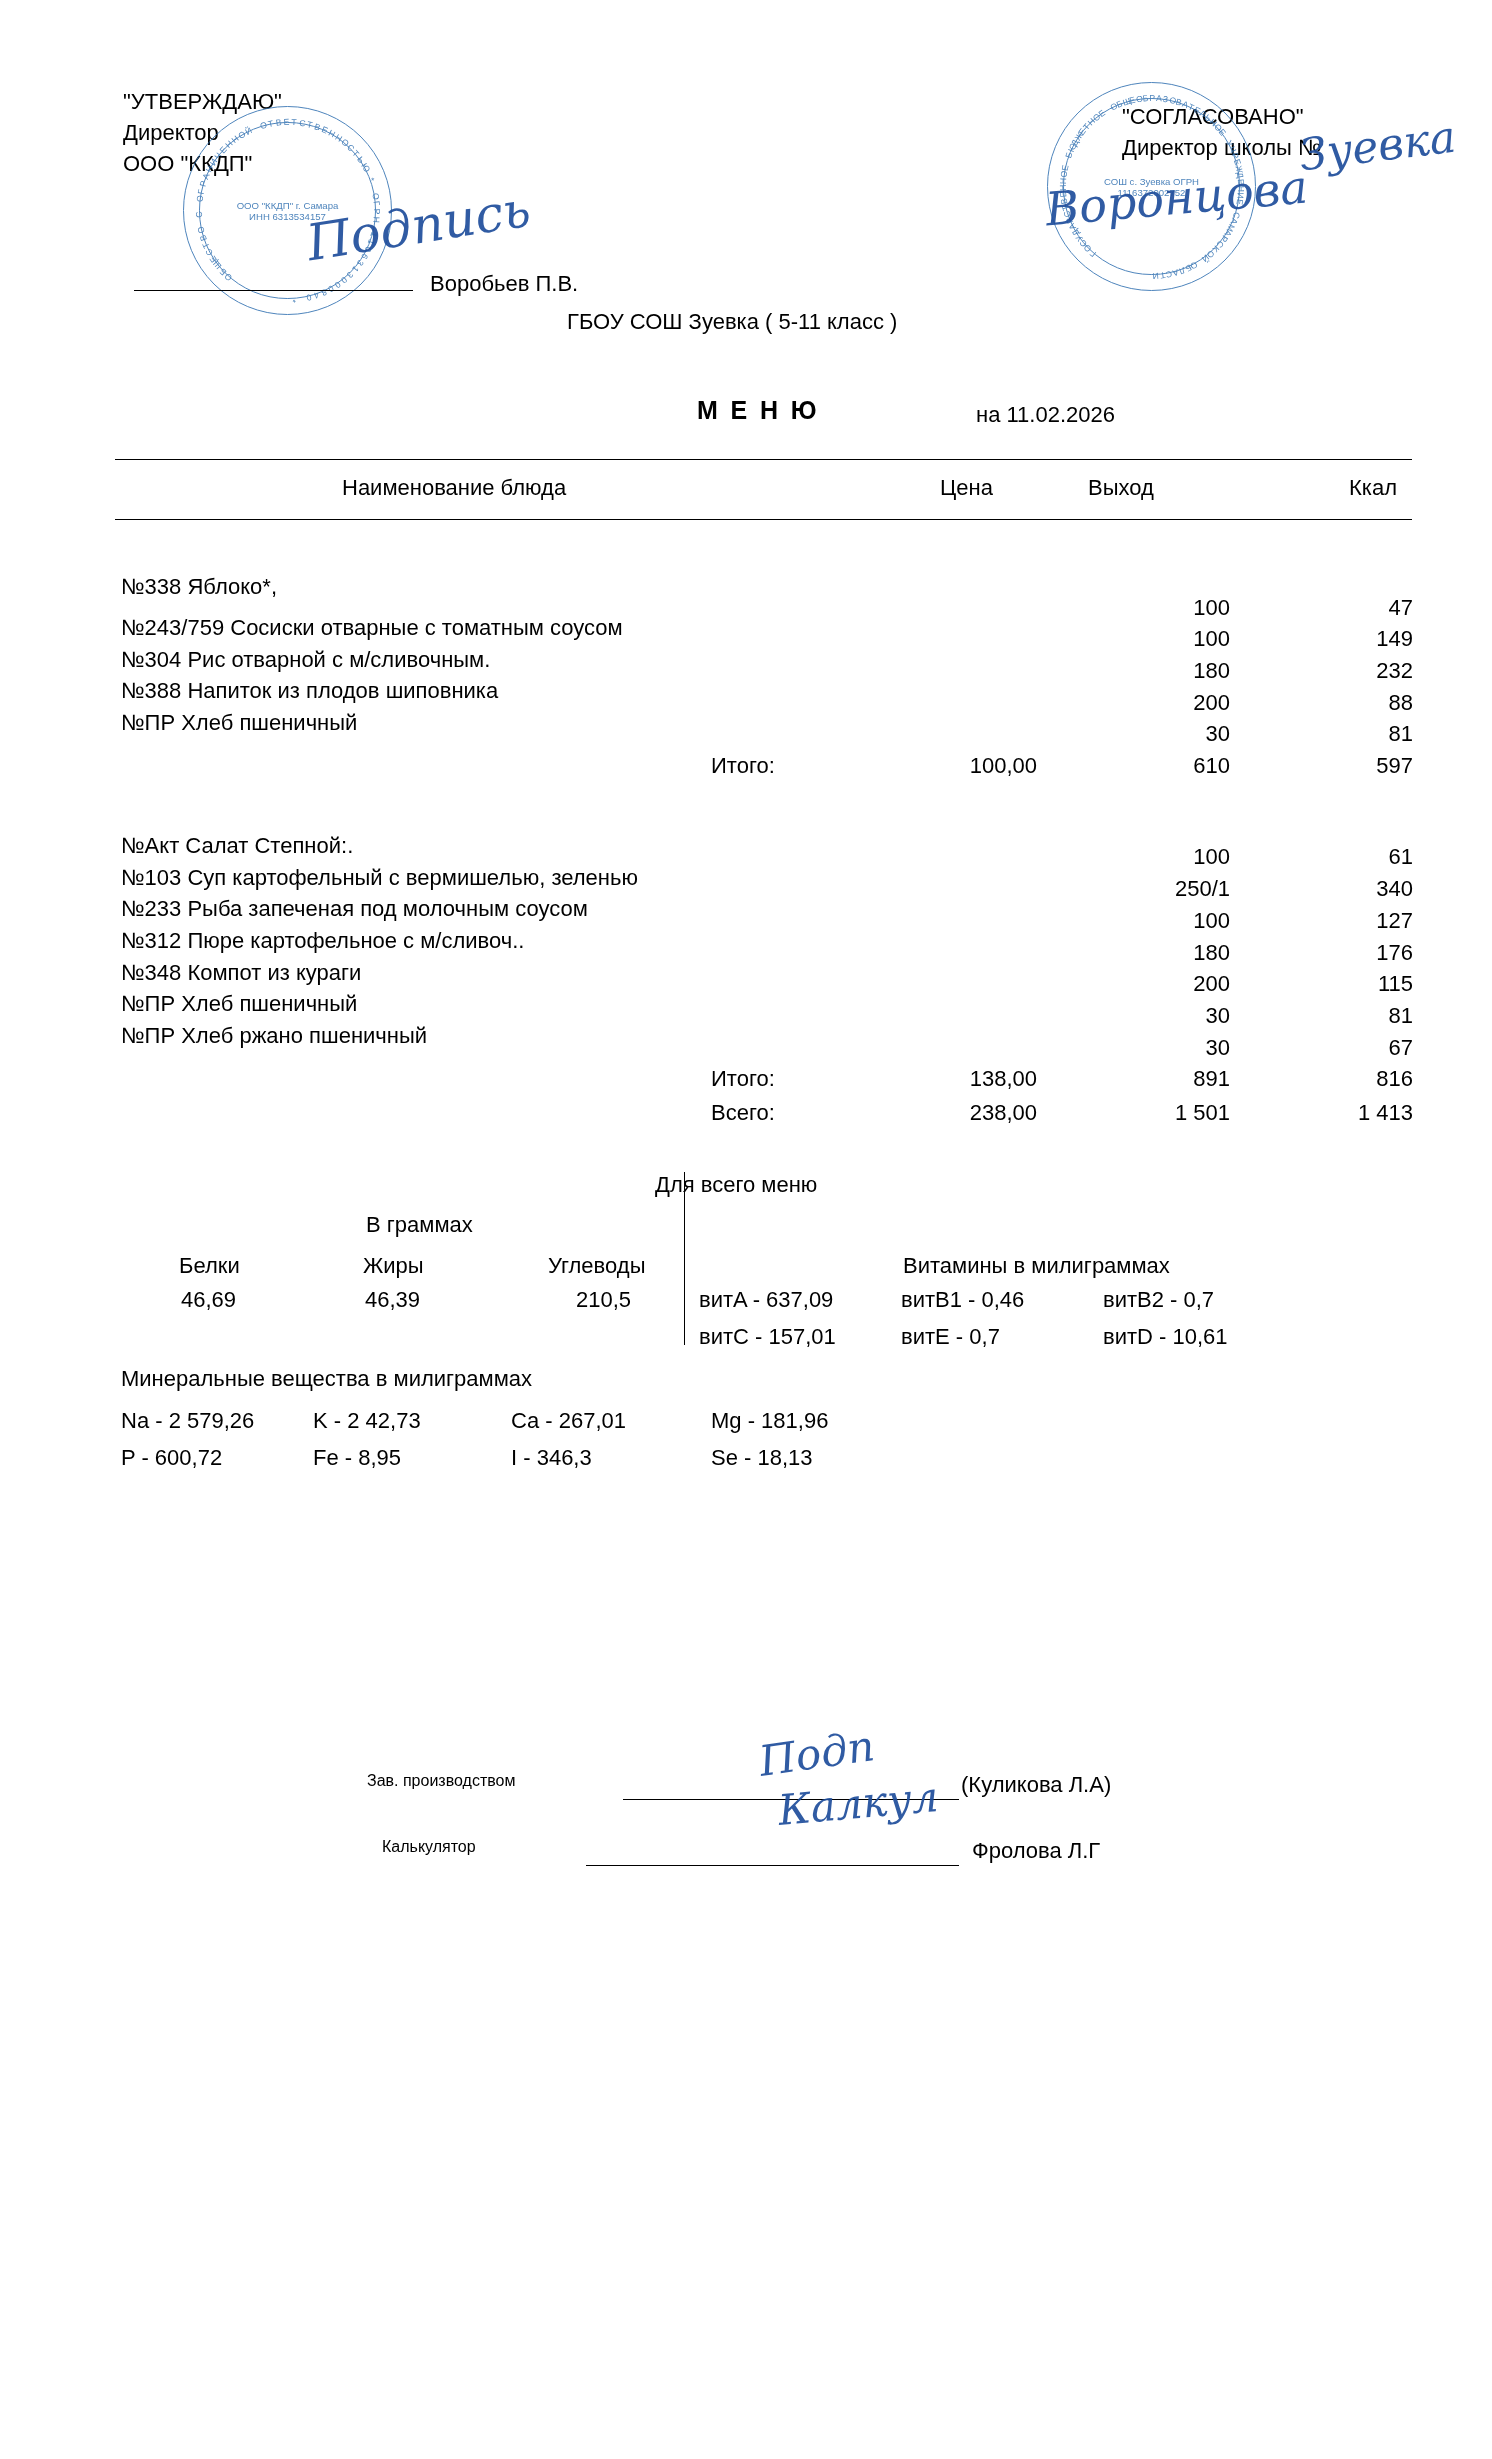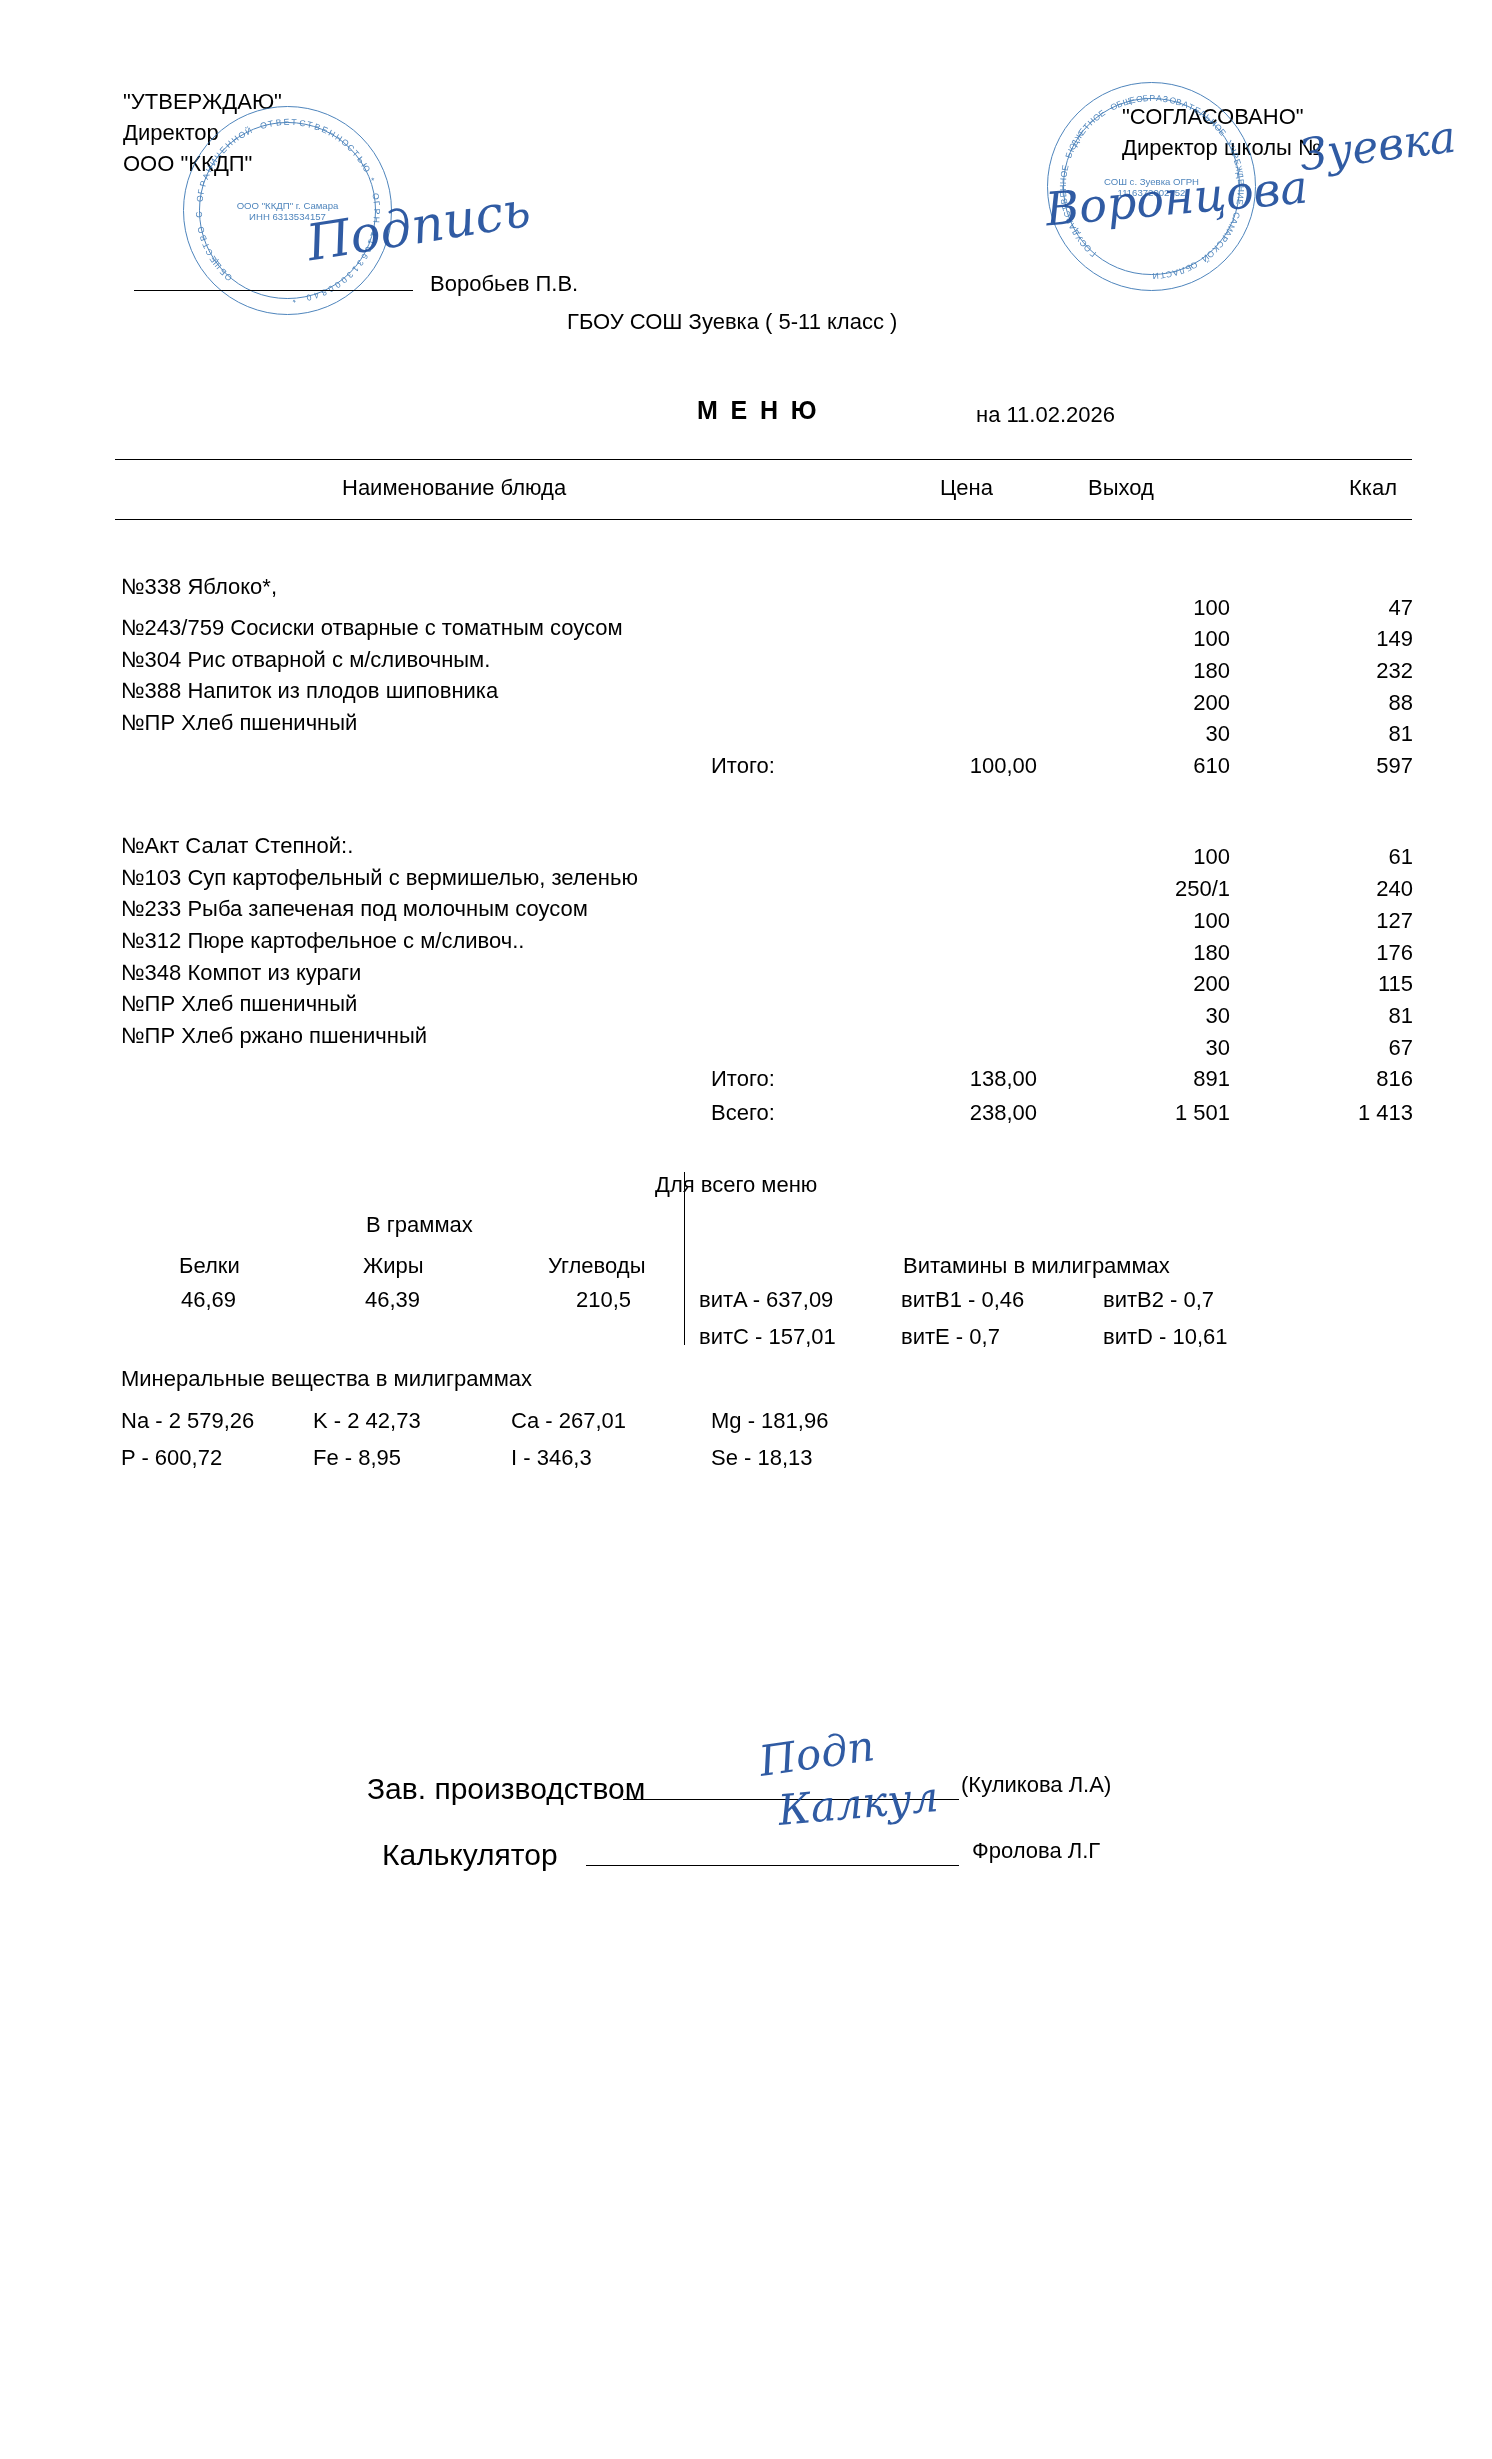--- a/index.html
+++ b/index.html
@@ -235,21 +235,21 @@
     position: absolute;
     left: 684px;
     top: 1172px;
     height: 173px;
     border-left: 1.9px solid #000;
   }
 
   
   .foot-label {
     position: absolute;
-    font-size: 30px;
+    font-size: 16px;
     white-space: nowrap;
   }
   #foot-lbl-1 { left: 367px; top: 1772px; }
   #foot-lbl-2 { left: 382px; top: 1838px; }
   .foot-line {
     position: absolute;
     border-bottom: 1.9px solid #000;
   }
   #foot-line-1 { left: 623px; top: 1799px; width: 336px; }
   #foot-line-2 { left: 586px; top: 1865px; width: 373px; }
@@ -478,21 +478,21 @@
     <div class="row-num col-out" style="top:753px">610</div>
     <div class="row-num col-kcal" style="top:753px">597</div>
 
 
     <div class="row-name" style="top:833px">№Акт Салат Степной:.</div>
     <div class="row-num col-out" style="top:844px">100</div>
     <div class="row-num col-kcal" style="top:844px">61</div>
 
     <div class="row-name" style="top:865px">№103 Суп картофельный с вермишелью, зеленью</div>
     <div class="row-num col-out" style="top:876px">250/1</div>
-    <div class="row-num col-kcal" style="top:876px">240</div>
+    <div class="row-num col-kcal" style="top:876px">340</div>
 
     <div class="row-name" style="top:896px">№233 Рыба запеченая под молочным соусом</div>
     <div class="row-num col-out" style="top:908px">100</div>
     <div class="row-num col-kcal" style="top:908px">127</div>
 
     <div class="row-name" style="top:928px">№312 Пюре картофельное с м/сливоч..</div>
     <div class="row-num col-out" style="top:940px">180</div>
     <div class="row-num col-kcal" style="top:940px">176</div>
 
     <div class="row-name" style="top:960px">№348 Компот из кураги</div>

